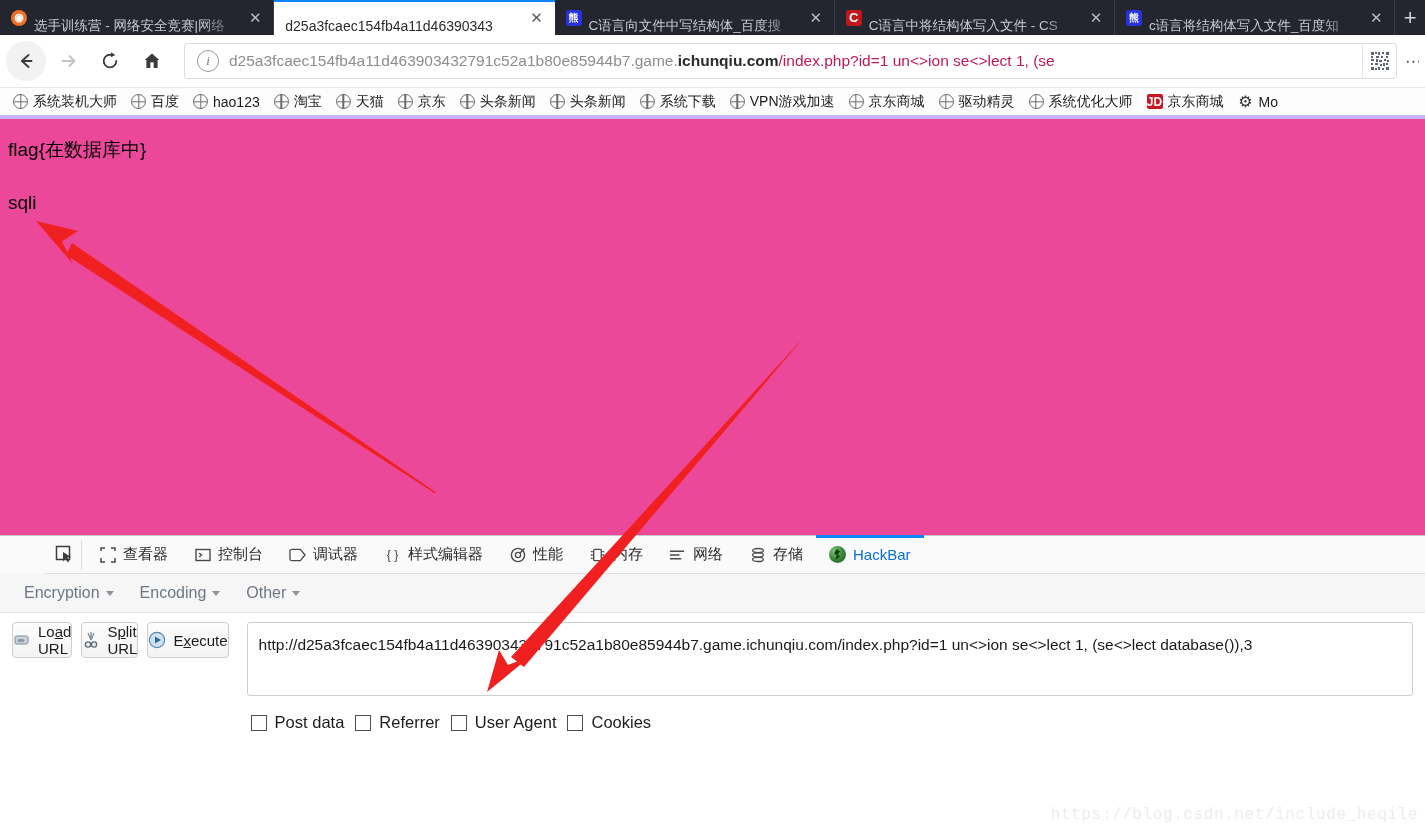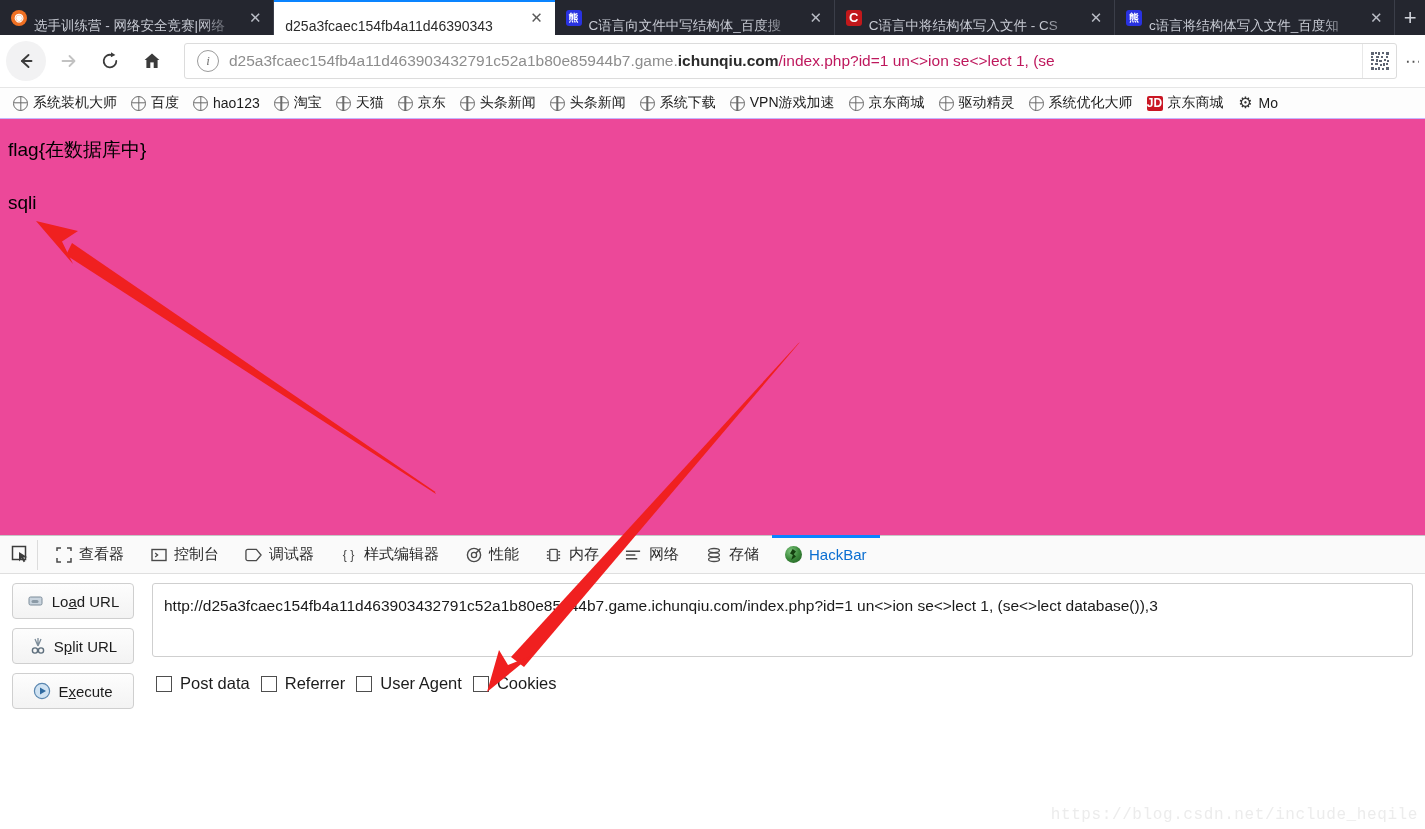--- a/index.html
+++ b/index.html
@@ -150,21 +150,21 @@
     display: flex; align-items: center; justify-content: flex-start;
     color: #555; font-size: 17px; letter-spacing: -1px;
     overflow: hidden;
     cursor: pointer;
   }
 
   
   .bookmarks {
     height: 31px;
     background: #fdfdfd;
-    border-bottom: 1px solid #c4b5fd;
+    border-bottom: 4px solid #c4b5fd;
     display: flex;
     align-items: center;
     padding: 0 6px;
     overflow: hidden;
   }
   .bm {
     display: flex; align-items: center; gap: 5px;
     padding: 0 7px;
     font-size: 14px;
     color: #1b1b1b;
@@ -235,20 +235,21 @@
     flex-direction: column;
   }
   .dt-toolbar {
     height: 38px;
     display: flex;
     align-items: center;
     background: #fafafa;
     border-bottom: 1px solid #dfdfdf;
     padding-left: 4px;
     position: relative;
+    margin-left: 44px;
   }
   .dt-picker {
     width: 34px; height: 30px;
     display: flex; align-items: center; justify-content: center;
     border-right: 1px solid #dcdcdc;
     margin-right: 4px;
     cursor: pointer;
   }
   .dt-tab {
     display: flex; align-items: center; gap: 7px;
@@ -316,21 +317,21 @@
     border-top: 5px solid #8a939c;
     display: inline-block;
   }
   .hb-body {
     flex: 1 1 auto;
     display: flex;
     padding: 9px 12px 0 12px;
     gap: 18px;
   }
   .hb-btncol {
-    display: flex; flex-direction: column; gap: 9px;
+    display: flex; flex-direction: row; gap: 9px;
     flex: 0 0 122px;
   }
   .hb-btn {
     height: 36px;
     border: 1px solid #cfcfcf;
     border-radius: 4px;
     background: linear-gradient(#fdfdfd, #f3f3f3);
     display: flex; align-items: center; justify-content: center;
     gap: 7px;
     font-size: 15px;
@@ -649,20 +650,34 @@
     </div>
 
     <div class="dt-tab active">
       <span class="hackbar-ico"></span>
       <span>HackBar</span>
     </div>
   </div>
 
   <div class="hb-panel">
 
+    <div class="hb-menubar">
+      <div class="hb-menu">
+        <span>Encryption</span>
+        <span class="caret-dn"></span>
+      </div>
+      <div class="hb-menu">
+        <span>Encoding</span>
+        <span class="caret-dn"></span>
+      </div>
+      <div class="hb-menu">
+        <span>Other</span>
+        <span class="caret-dn"></span>
+      </div>
+    </div>
 
     <div class="hb-body">
 
       <div class="hb-btncol">
         <div class="hb-btn">
           <span class="bico">
             <svg width="18" height="14" viewBox="0 0 18 14">
                 <rect x="2" y="3" width="13" height="8" rx="1.5" fill="#c9d4de" stroke="#7c8c99" stroke-width="1"></rect>
                 <rect x="4.5" y="6" width="7" height="3" rx="1.5" fill="#8b9aa6"></rect>
               </svg>

